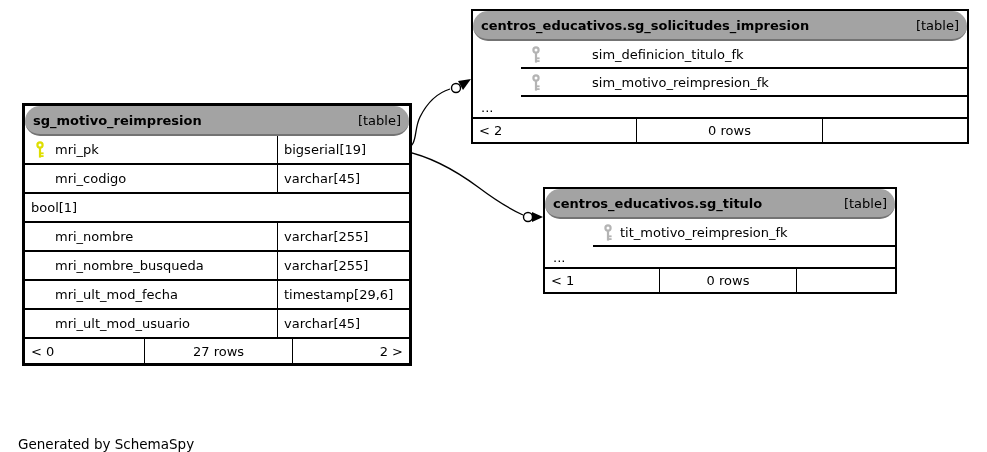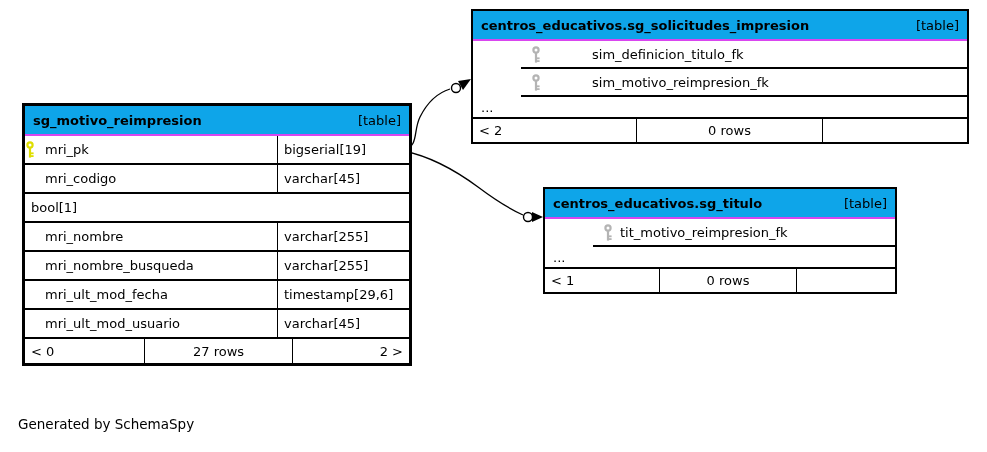--- a/index.html
+++ b/index.html
@@ -12,29 +12,29 @@
   
   .edges{position:absolute;left:0;top:0;pointer-events:none;}
   .edge{fill:none;stroke:#000;stroke-width:1.3px;}
   .edge-circle{fill:#fff;stroke:#000;stroke-width:1.4px;}
   .edge-arrow{fill:#000;stroke:none;}
   
   .tnode{position:absolute;background:#fff;border:2px solid #000;box-sizing:border-box;}
   .tnode.main{border-width:3px;}
   .thead{
     display:flex;justify-content:space-between;align-items:center;
-    background:#0ea5e9;border-bottom:2px solid #d946ef;
-    padding:0 8px;height:28px;
+    background:#a3a3a3;border-bottom:2px solid #737373;
+    padding:0 8px;height:28px;border-radius:15px;
   }
   .thead .tname{font-weight:bold;white-space:nowrap;}
   .thead .ttag{font-weight:normal;white-space:nowrap;}
   .trow{display:flex;align-items:stretch;border-bottom:2px solid #000;height:27px;}
   .tnode .trow:last-of-type{border-bottom:2px solid #000;}
   .cell{display:flex;align-items:center;box-sizing:border-box;}
-  .namecell{border-right:1px solid #000;}
+  .namecell{padding-left:10px;border-right:1px solid #000;}
   .main .namecell{width:253px;}
   .typecell{flex:1;padding-left:6px;white-space:nowrap;}
   .keyslot{display:inline-flex;align-items:center;justify-content:flex-start;flex:none;}
   .main .keyslot{width:20px;}
   .colname{white-space:nowrap;}
   
   .krow{display:flex;align-items:center;border-bottom:2px solid #000;height:28px;padding-left:10px;box-sizing:border-box;margin-left:48px;}
   .sol .keyslot{width:61px;}
   .tit .keyslot{width:17px;}
   .ellipsisrow{display:flex;align-items:center;height:22px;padding-left:8px;border-bottom:2px solid #000;box-sizing:border-box;}
@@ -49,21 +49,21 @@
   .sol  .fleft{width:164px;}   .sol  .fcenter{width:186px;}
   .tit  .fleft{width:115px;}   .tit  .fcenter{width:137px;}
   
   .key{flex:none;}
   .key.pk{color:#dede00;}
   .key.fk{color:#b4b4b4;}
   
   #main-table{left:14px;top:103px;width:390px;margin-left:8px;}
   #solicitudes-table{left:471px;top:9px;width:498px;}
   #titulo-table{left:543px;top:187px;width:354px;}
-  #generator-note{position:absolute;left:18px;top:416px;font-size:13.5px;}
+  #generator-note{position:absolute;left:18px;top:436px;font-size:13.5px;}
 </style>
 </head>
 <body>
 
 <svg class="edges" width="987" height="452" viewBox="0 0 987 452">
   <g>
     <path class="edge" d="M 404 150 C 419 146 413 131 420 117 C 427 103 437 93 450 89"></path>
     <circle class="edge-circle" cx="456" cy="88" r="4.5"></circle>
     <polygon class="edge-arrow" points="471,79 463,90 458,81"></polygon>
   </g>

